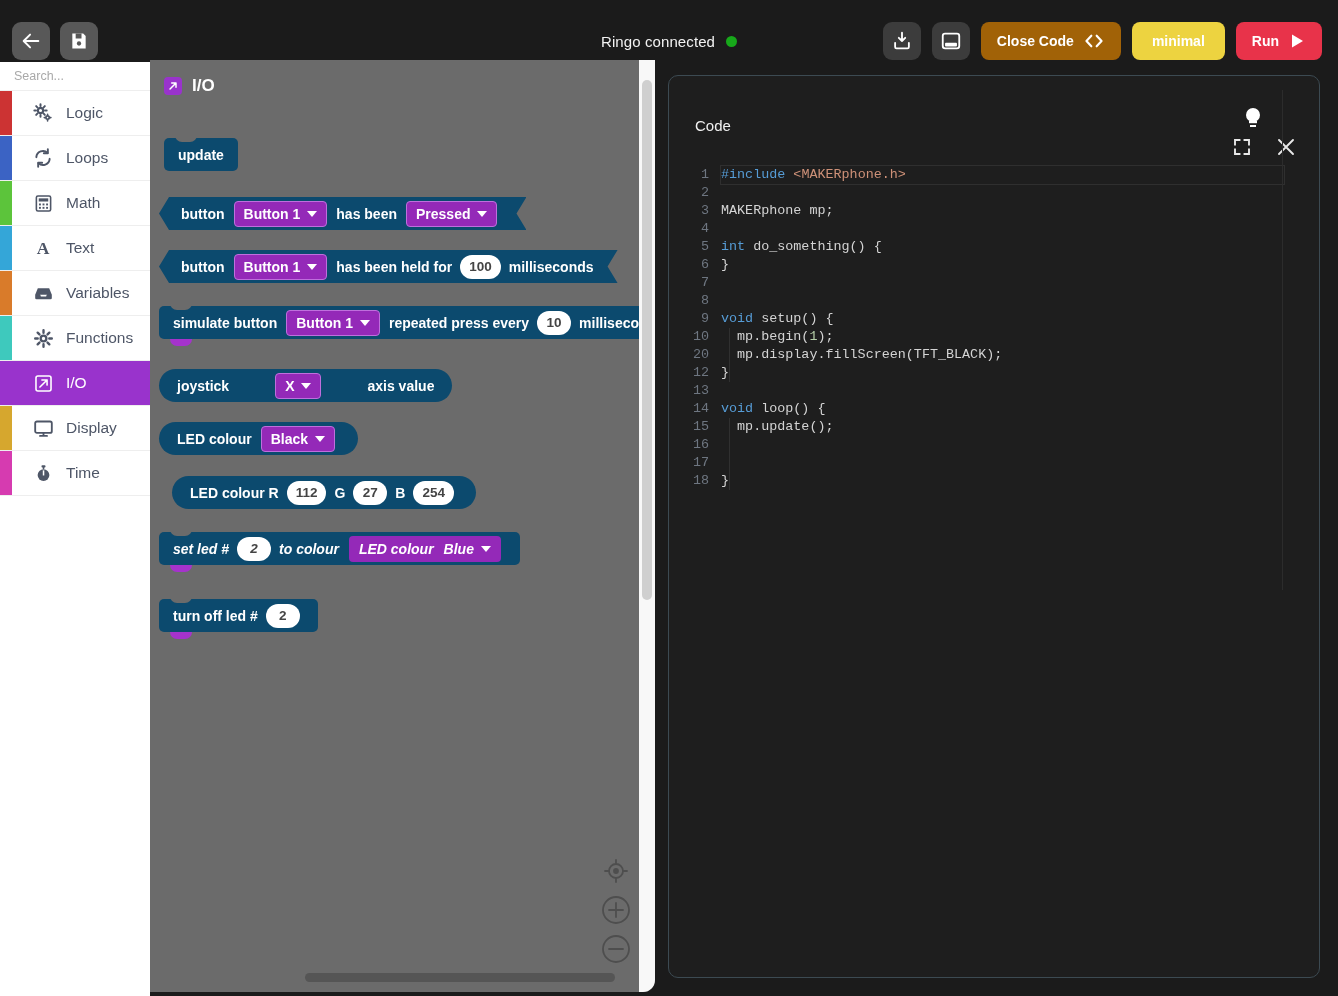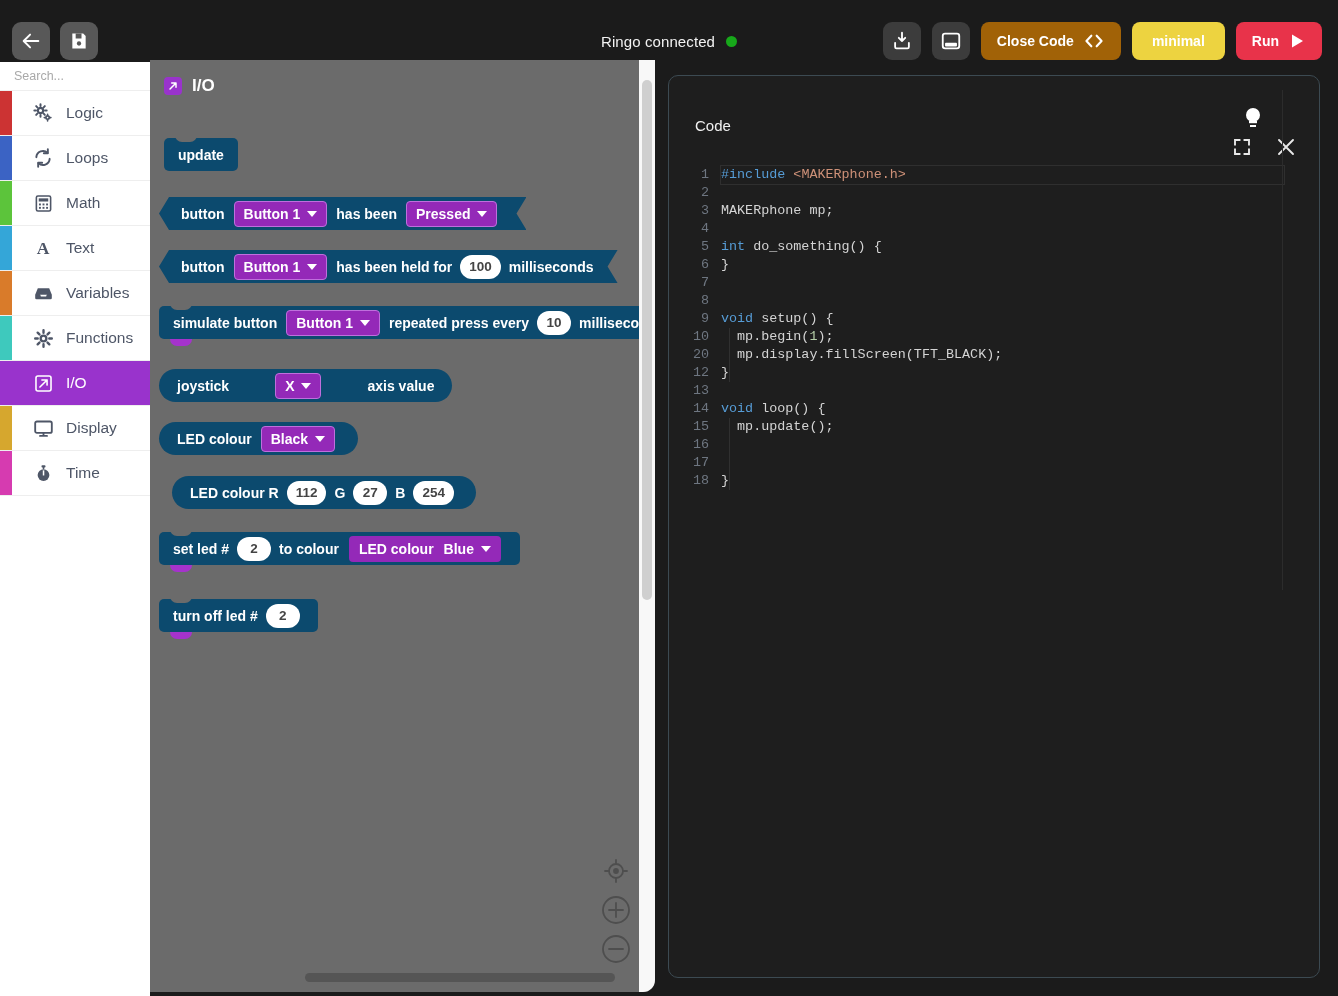--- a/index.html
+++ b/index.html
@@ -423,21 +423,21 @@
           </span>
         </div>
         <div class="blk round" style="top: 360px; left: 22px;">
           <span class="txt">LED colour R</span>
           <span class="num">112</span>
           <span class="txt">G</span>
           <span class="num">27</span>
           <span class="txt">B</span>
           <span class="num">254</span>
         </div>
-        <div class="blk stack" style="top: 416px; left: 9px;">
+        <div class="blk stack" style="top: 416px; left: 9px; font-style: italic;">
           <span class="txt">set led #</span>
           <span class="num">2</span>
           <span class="txt">to colour</span>
           <span class="dd nob" style="background: rgb(148, 41, 184); border: none; padding: 5px 10px; display: inline-flex; align-items: center; gap: 4px; margin-left: 8px;">
             <span class="dd nob" style="background: transparent; border: none; padding: 0px; margin: 0px;">LED colour</span>
             <span class="dd nob" style="background: transparent; border: none; padding: 0px 0px 0px 6px; margin: 0px;">
               <span>Blue</span>
               <span class="caret"></span>
             </span>
           </span>

